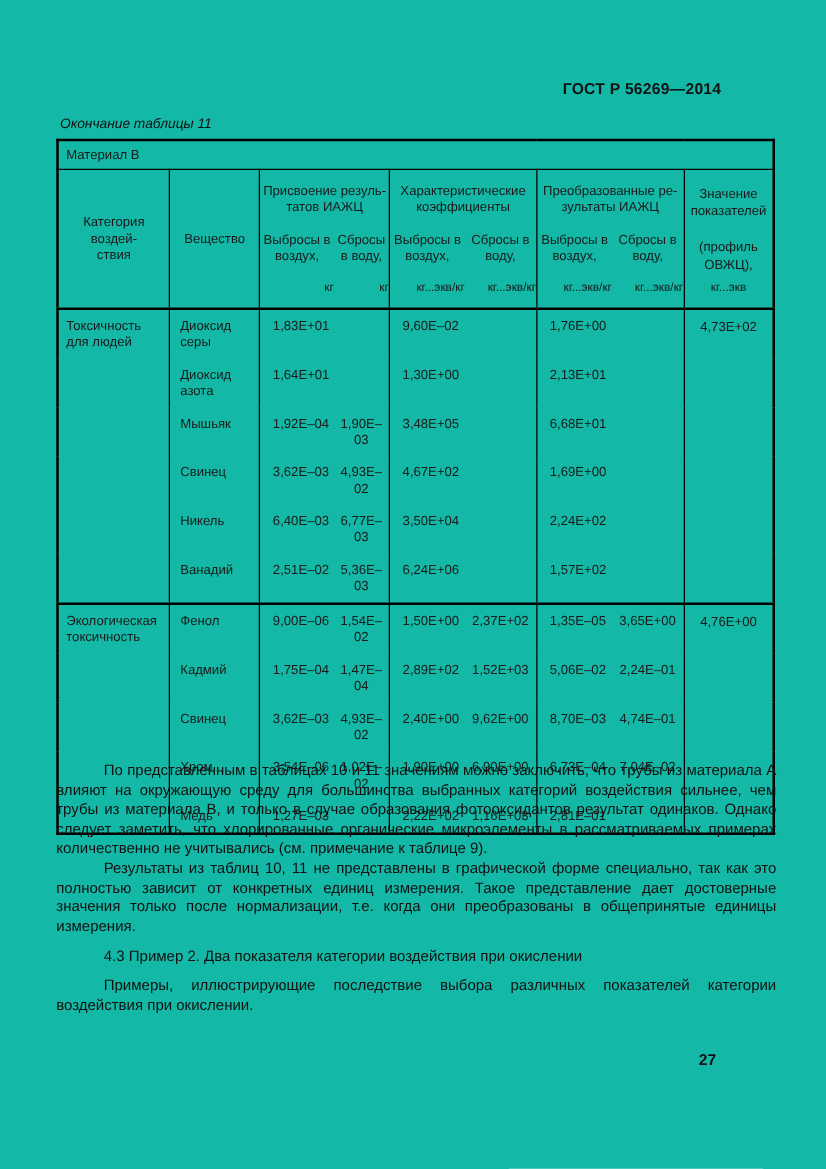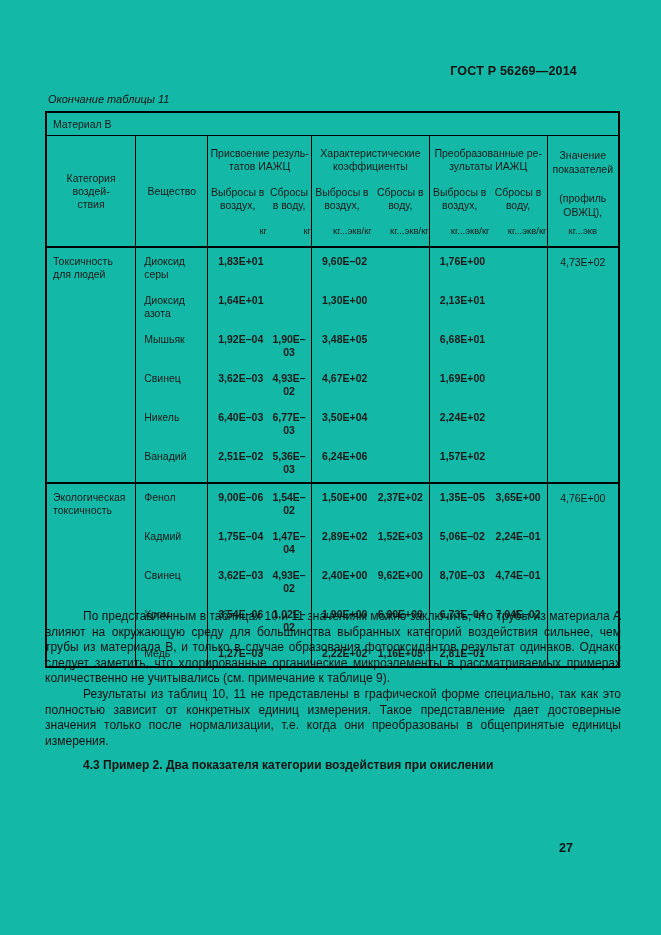--- a/index.html
+++ b/index.html
@@ -61,34 +61,34 @@
   .g-unit { padding-bottom: 9px; font-size: 9.5px; }
   .hind { display: flex; flex-direction: column; height: 110px; }
   .hind .i-title { padding: 12px 4px 0; line-height: 14px; }
   .hind .i-sub { padding: 15px 2px 0; line-height: 14px; }
   .hind .i-unit { margin-top: auto; padding-bottom: 9px; font-size: 9.5px; }
 
   .t11 td.cell { border-left: 1px solid #000; padding: 7px 0 6px; }
   .t11 td.cat-cell { border-left: none; padding: 7px 4px 6px 6px; }
   .t11 tr.section-start td { border-top: 2px solid #000; }
   .sub-cell { padding-left: 8px !important; padding-right: 4px !important; }
-  .pair { display: flex; font-weight: bold; }
+  .pair { display: flex; }
   .v1 { flex: 1; padding-left: 10px; }
   .gc1 .v2 { width: 44px; text-align: center; }
   .gc23 .v2 { width: 57px; text-align: center; }
   .ind-cell { text-align: center; padding-top: 8px !important; }
 
   .body-text {
     position: absolute; left: 45px; top: 609px; width: 576px;
     font-size: 12px; line-height: 15.6px;
     text-align: justify;
   }
   .body-text p { text-indent: 38px; }
   .body-text h3 {
-    font-size: 12px; font-weight: bold;
+    font-size: 12px; font-weight: normal;
     padding-left: 38px; text-align: left;
     margin-top: 9px; margin-bottom: 7px;
   }
   .body-text h3.h431 { margin-bottom: 0; }
 
   .page-number {
     position: absolute; top: 841px; right: 88px;
     font-size: 12.5px; font-weight: bold;
   }
 </style>
@@ -421,17 +421,18 @@
             </div>
           </td>
     </tr>
   </tbody>
     </table>
 
   <div class="body-text">
     <p>По представленным в таблицах 10 и 11 значениям можно заключить, что трубы из материала А влияют на окружающую среду для большинства выбранных категорий воздействия сильнее, чем трубы из материала В, и только в случае образования фотооксидантов результат одинаков. Однако следует заметить, что хлорированные органические микроэлементы в рассматриваемых примерах количественно не учитывались (см. примечание к таблице 9).</p>
     <p>Результаты из таблиц 10, 11 не представлены в графической форме специально, так как это полностью зависит от конкретных единиц измерения. Такое представление дает достоверные значения только после нормализации, т.е. когда они преобразованы в общепринятые единицы измерения.</p>
     <h3>4.3 Пример 2. Два показателя категории воздействия при окислении</h3>
+    <p>Примеры, иллюстрирующие последствие выбора различных показателей категории воздействия при окислении.</p>
   </div>
 
   <div class="page-number">27</div>
 
 </div>
 
 </body></html>

